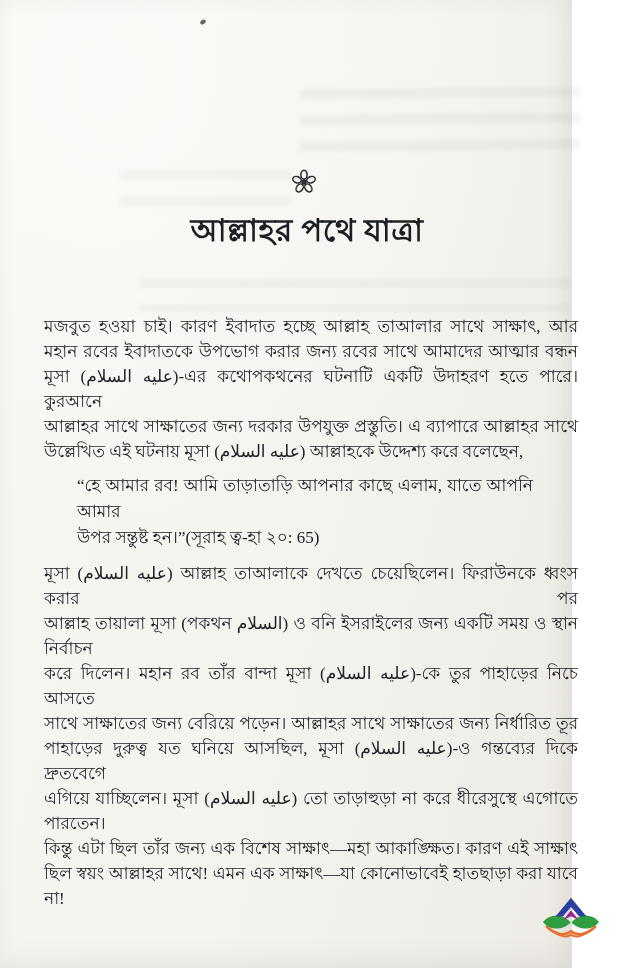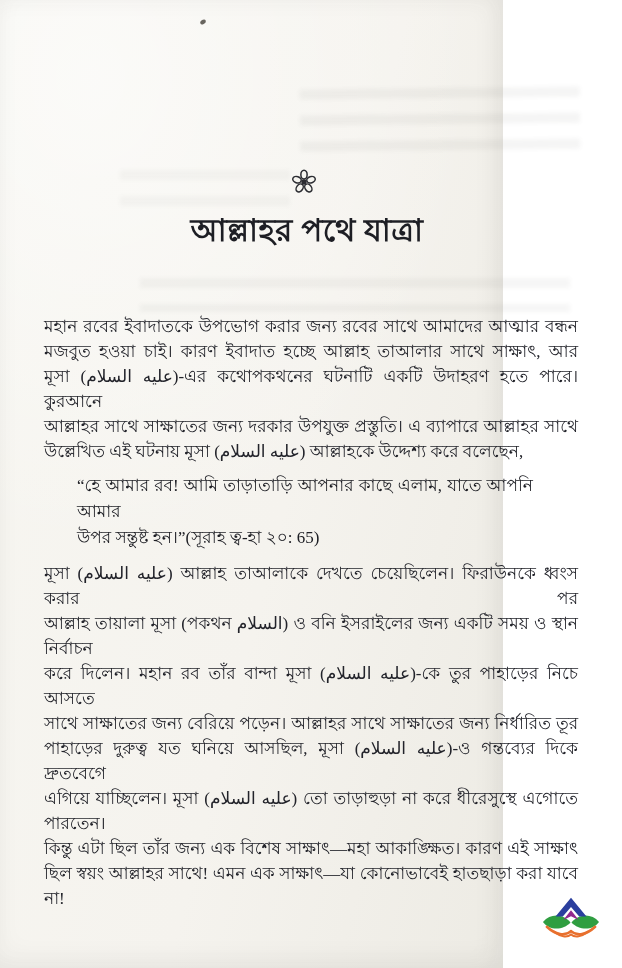--- a/index.html
+++ b/index.html
@@ -1,21 +1,21 @@
 <!DOCTYPE html>
 <html><head>
 <meta charset="utf-8">
 <style>
   html,body{margin:0;padding:0;}
   body{
     width:622px;height:968px;overflow:hidden;
     font-family:"Liberation Serif","DejaVu Serif",serif;
   }
   .page{
-    position:relative;width:503px;height:968px;
+    position:relative;width:572px;height:968px;
     background:
       radial-gradient(140% 90% at 18% 8%, rgba(255,255,255,.55) 0%, rgba(255,255,255,0) 55%),
       linear-gradient(104deg,#f7f6f1 0%,#f5f3ee 55%,#edebe4 100%);
     box-shadow:inset -10px 0 22px rgba(60,60,55,.05), inset 0 -12px 24px rgba(60,60,55,.04);
     color:#22232a;
   }
   
   .ghost{
     position:absolute;opacity:.06;filter:blur(2px);pointer-events:none;
     background:repeating-linear-gradient(180deg,#5a5a55 0 10px,transparent 10px 26px);
@@ -64,22 +64,22 @@
         <ellipse cx="12" cy="5.2" rx="2.9" ry="4.0" transform="rotate(288 12 12)"></ellipse>
       </g>
       <circle cx="12" cy="12" r="2.5" fill="#2b2c31"></circle>
     </svg>
   </div>
 
   <h1 class="title">আল্লাহর পথে যাত্রা</h1>
 
   <div class="content">
     <div class="para">
+        <div class="line">মজবুত হওয়া চাই। কারণ ইবাদাত হচ্ছে আল্লাহ তাআলার সাথে সাক্ষাৎ, আর</div>
         <div class="line">মহান রবের ইবাদাতকে উপভোগ করার জন্য রবের সাথে আমাদের আত্মার বন্ধন</div>
-        <div class="line">মজবুত হওয়া চাই। কারণ ইবাদাত হচ্ছে আল্লাহ তাআলার সাথে সাক্ষাৎ, আর</div>
         <div class="line">মূসা (عليه السلام)-এর কথোপকথনের ঘটনাটি একটি উদাহরণ হতে পারে। কুরআনে</div>
         <div class="line">আল্লাহর সাথে সাক্ষাতের জন্য দরকার উপযুক্ত প্রস্তুতি। এ ব্যাপারে আল্লাহর সাথে</div>
         <div class="line last">উল্লেখিত এই ঘটনায় মূসা (عليه السلام) আল্লাহকে উদ্দেশ্য করে বলেছেন,</div>
       </div>
     <div class="para quote">
         <div class="line">“হে আমার রব! আমি তাড়াতাড়ি আপনার কাছে এলাম, যাতে আপনি আমার</div>
         <div class="line last">উপর সন্তুষ্ট হন।”(সূরাহ ত্ব-হা ২০: 65)</div>
       </div>
     <div class="para">
         <div class="line">মূসা (عليه السلام) আল্লাহ তাআলাকে দেখতে চেয়েছিলেন। ফিরাউনকে ধ্বংস করার পর</div>

